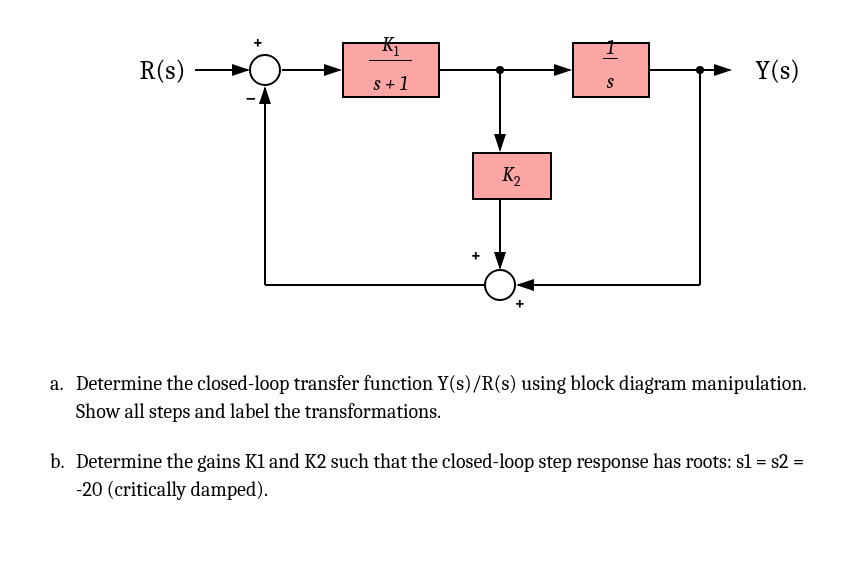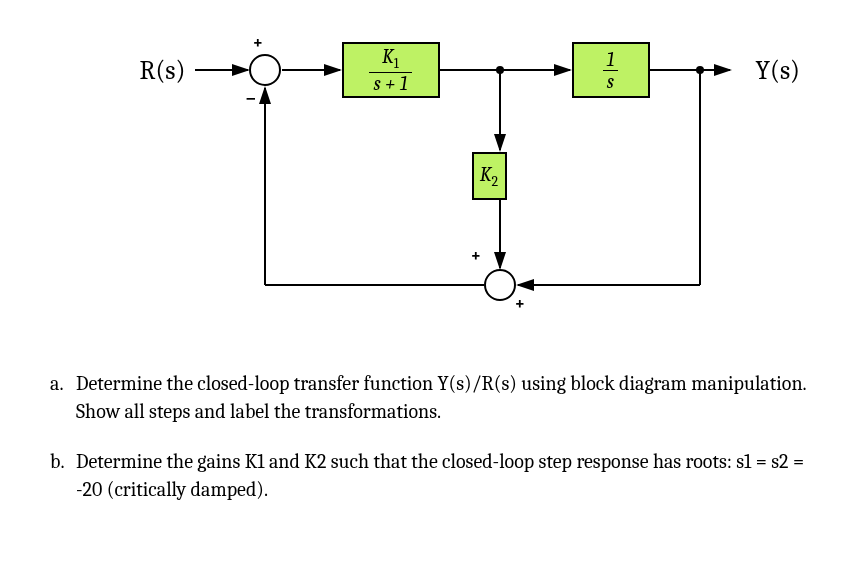--- a/index.html
+++ b/index.html
@@ -13,21 +13,21 @@
   }
   .diagram-container {
     position: relative;
     width: 700px;
     height: 320px;
     margin: 0 auto 30px auto;
   }
   .block {
     position: absolute;
     border: 2px solid #000;
-    background: #bef264;
+    background: #fca5a5;
     display: flex;
     align-items: center;
     justify-content: center;
     font-style: italic;
     font-size: 20px;
   }
   .sum-circle {
     position: absolute;
     width: 32px;
     height: 32px;
@@ -52,21 +52,21 @@
     background: #000;
     border-radius: 50%;
   }
   .frac {
     display: inline-flex;
     flex-direction: column;
     align-items: center;
     line-height: 1.05;
   }
   .frac .num { padding: 0 4px; }
-  .frac .den { border-top: 1.5px solid #000; padding: 0 4px; }
+  .frac .den { border-top: 1.5px solid #000; padding: 12px 4px; }
   .sub { font-size: 0.7em; vertical-align: sub; font-style: normal; }
   .questions {
     padding: 0 30px;
     font-size: 20px;
     line-height: 1.4;
   }
   .question-item {
     margin-bottom: 22px;
     display: flex;
   }
@@ -132,21 +132,21 @@
 
   <div class="block" style="left:492px; top:22px; width:78px; height:56px;">
     <span class="frac">
       <span class="num">1</span>
       <span class="den">s</span>
     </span>
   </div>
 
   <div class="node-dot" style="left:616px; top:46px;"></div>
 
-  <div class="block" style="left:392px; top:132px; width:35px; height:48px;">
+  <div class="block" style="left:392px; top:132px; width:80px; height:48px;">
     <span><span>K</span><span class="sub">2</span></span>
   </div>
 
   <div class="sum-circle" style="left:404px; top:249px;"></div>
   <div class="sign" style="left:391px; top:225px;">+</div>
   <div class="sign" style="left:435px; top:273px;">+</div>
 
 </div>
 
 <div class="questions">

